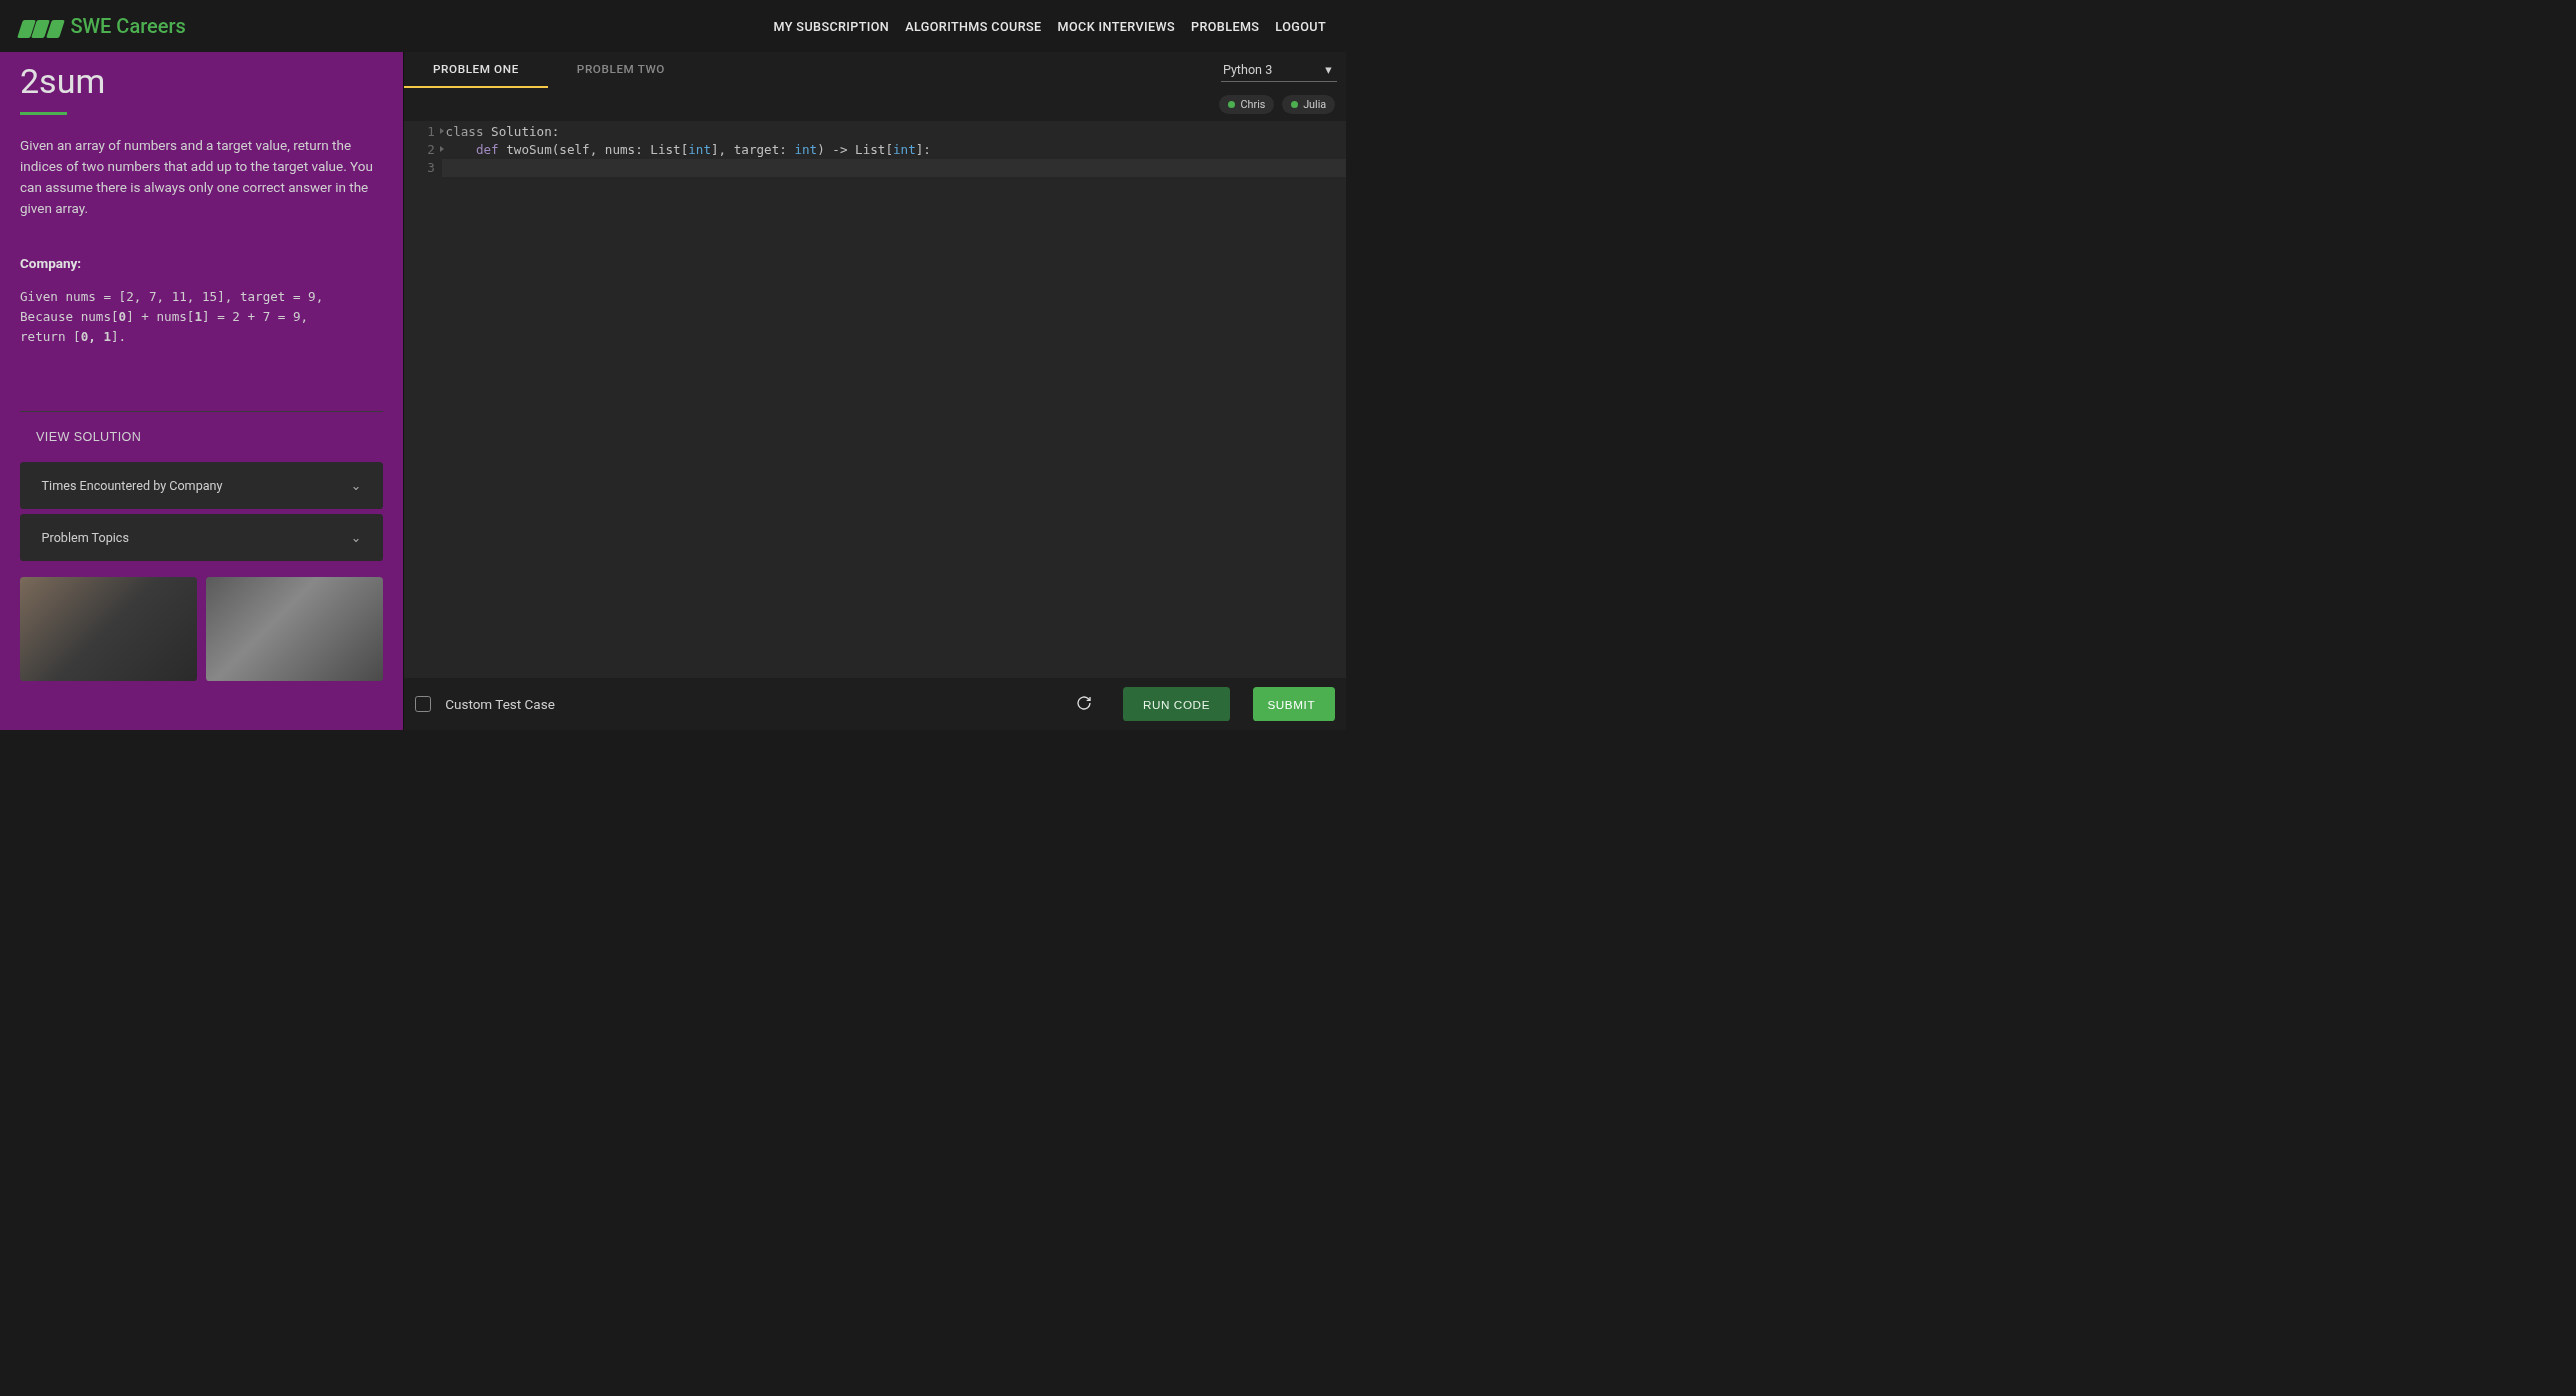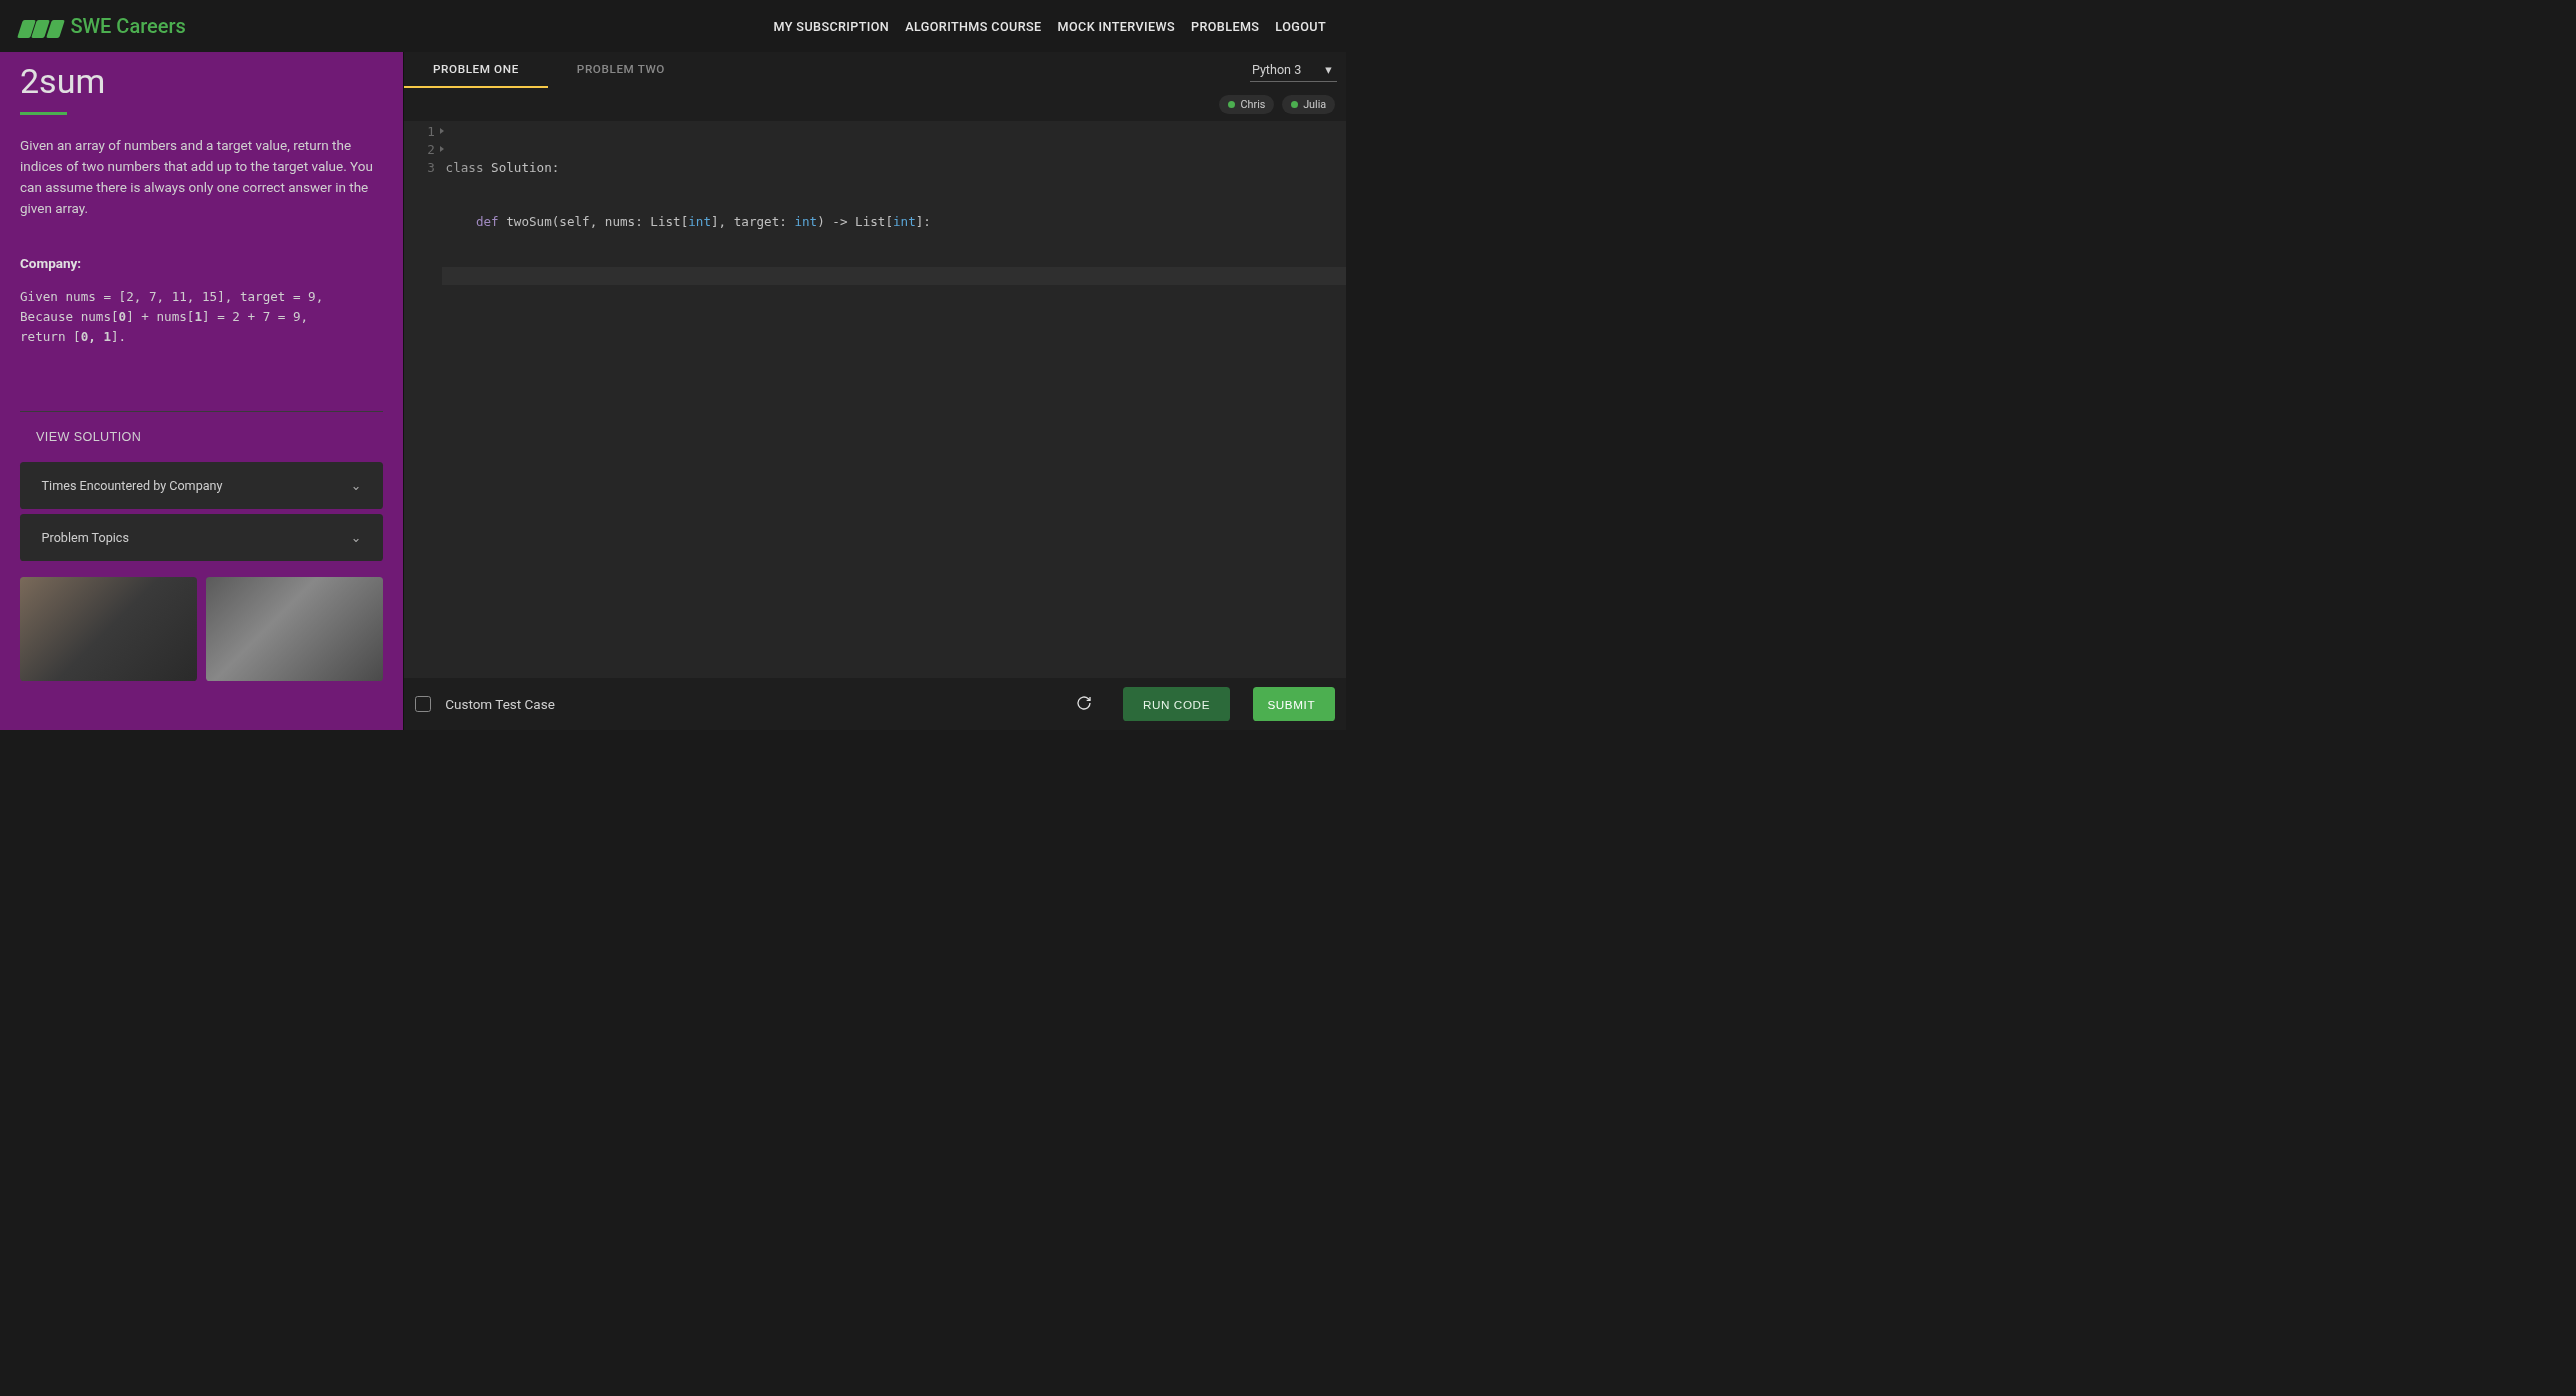--- a/index.html
+++ b/index.html
@@ -140,21 +140,21 @@
   font-weight: 500;
   letter-spacing: 0.6px;
   color: #888;
   cursor: pointer;
   border-bottom: 2.7px solid transparent;
 }
 .tab.active { color: #e0e0e0; border-bottom-color: #f7c948; }
 .lang-select {
   display: flex;
   align-items: center;
-  gap: 24px;
+  gap: 53px;
   border-bottom: 0.9px solid #666;
   padding: 3.6px 5.4px 3.6px 1.8px;
   font-size: 12.6px;
   color: #d0d0d0;
   cursor: pointer;
 }
 .users-row {
   display: flex;
   justify-content: flex-end;
   gap: 7.2px;
@@ -193,21 +193,21 @@
   top: 5.4px;
   width: 0; height: 0;
   border-top: 3.6px solid transparent;
   border-bottom: 3.6px solid transparent;
   border-left: 4.5px solid #666;
 }
 .code {
   flex: 1;
   padding-top: 1.8px;
 }
-.line { line-height: 18px; padding-left: 3.6px; white-space: pre; margin-top: 36px; }
+.line { line-height: 18px; padding-left: 3.6px; white-space: pre; }
 .line.hl { background: #2f2f2f; }
 .tok-cls { color: #a0a0a0; }
 .tok-def { color: #a08ac0; }
 .tok-type { color: #5aa5d6; }
 .tok-plain { color: #c0c0c0; }
 
 .bottom-bar {
   height: 52px;
   display: flex;
   align-items: center;

